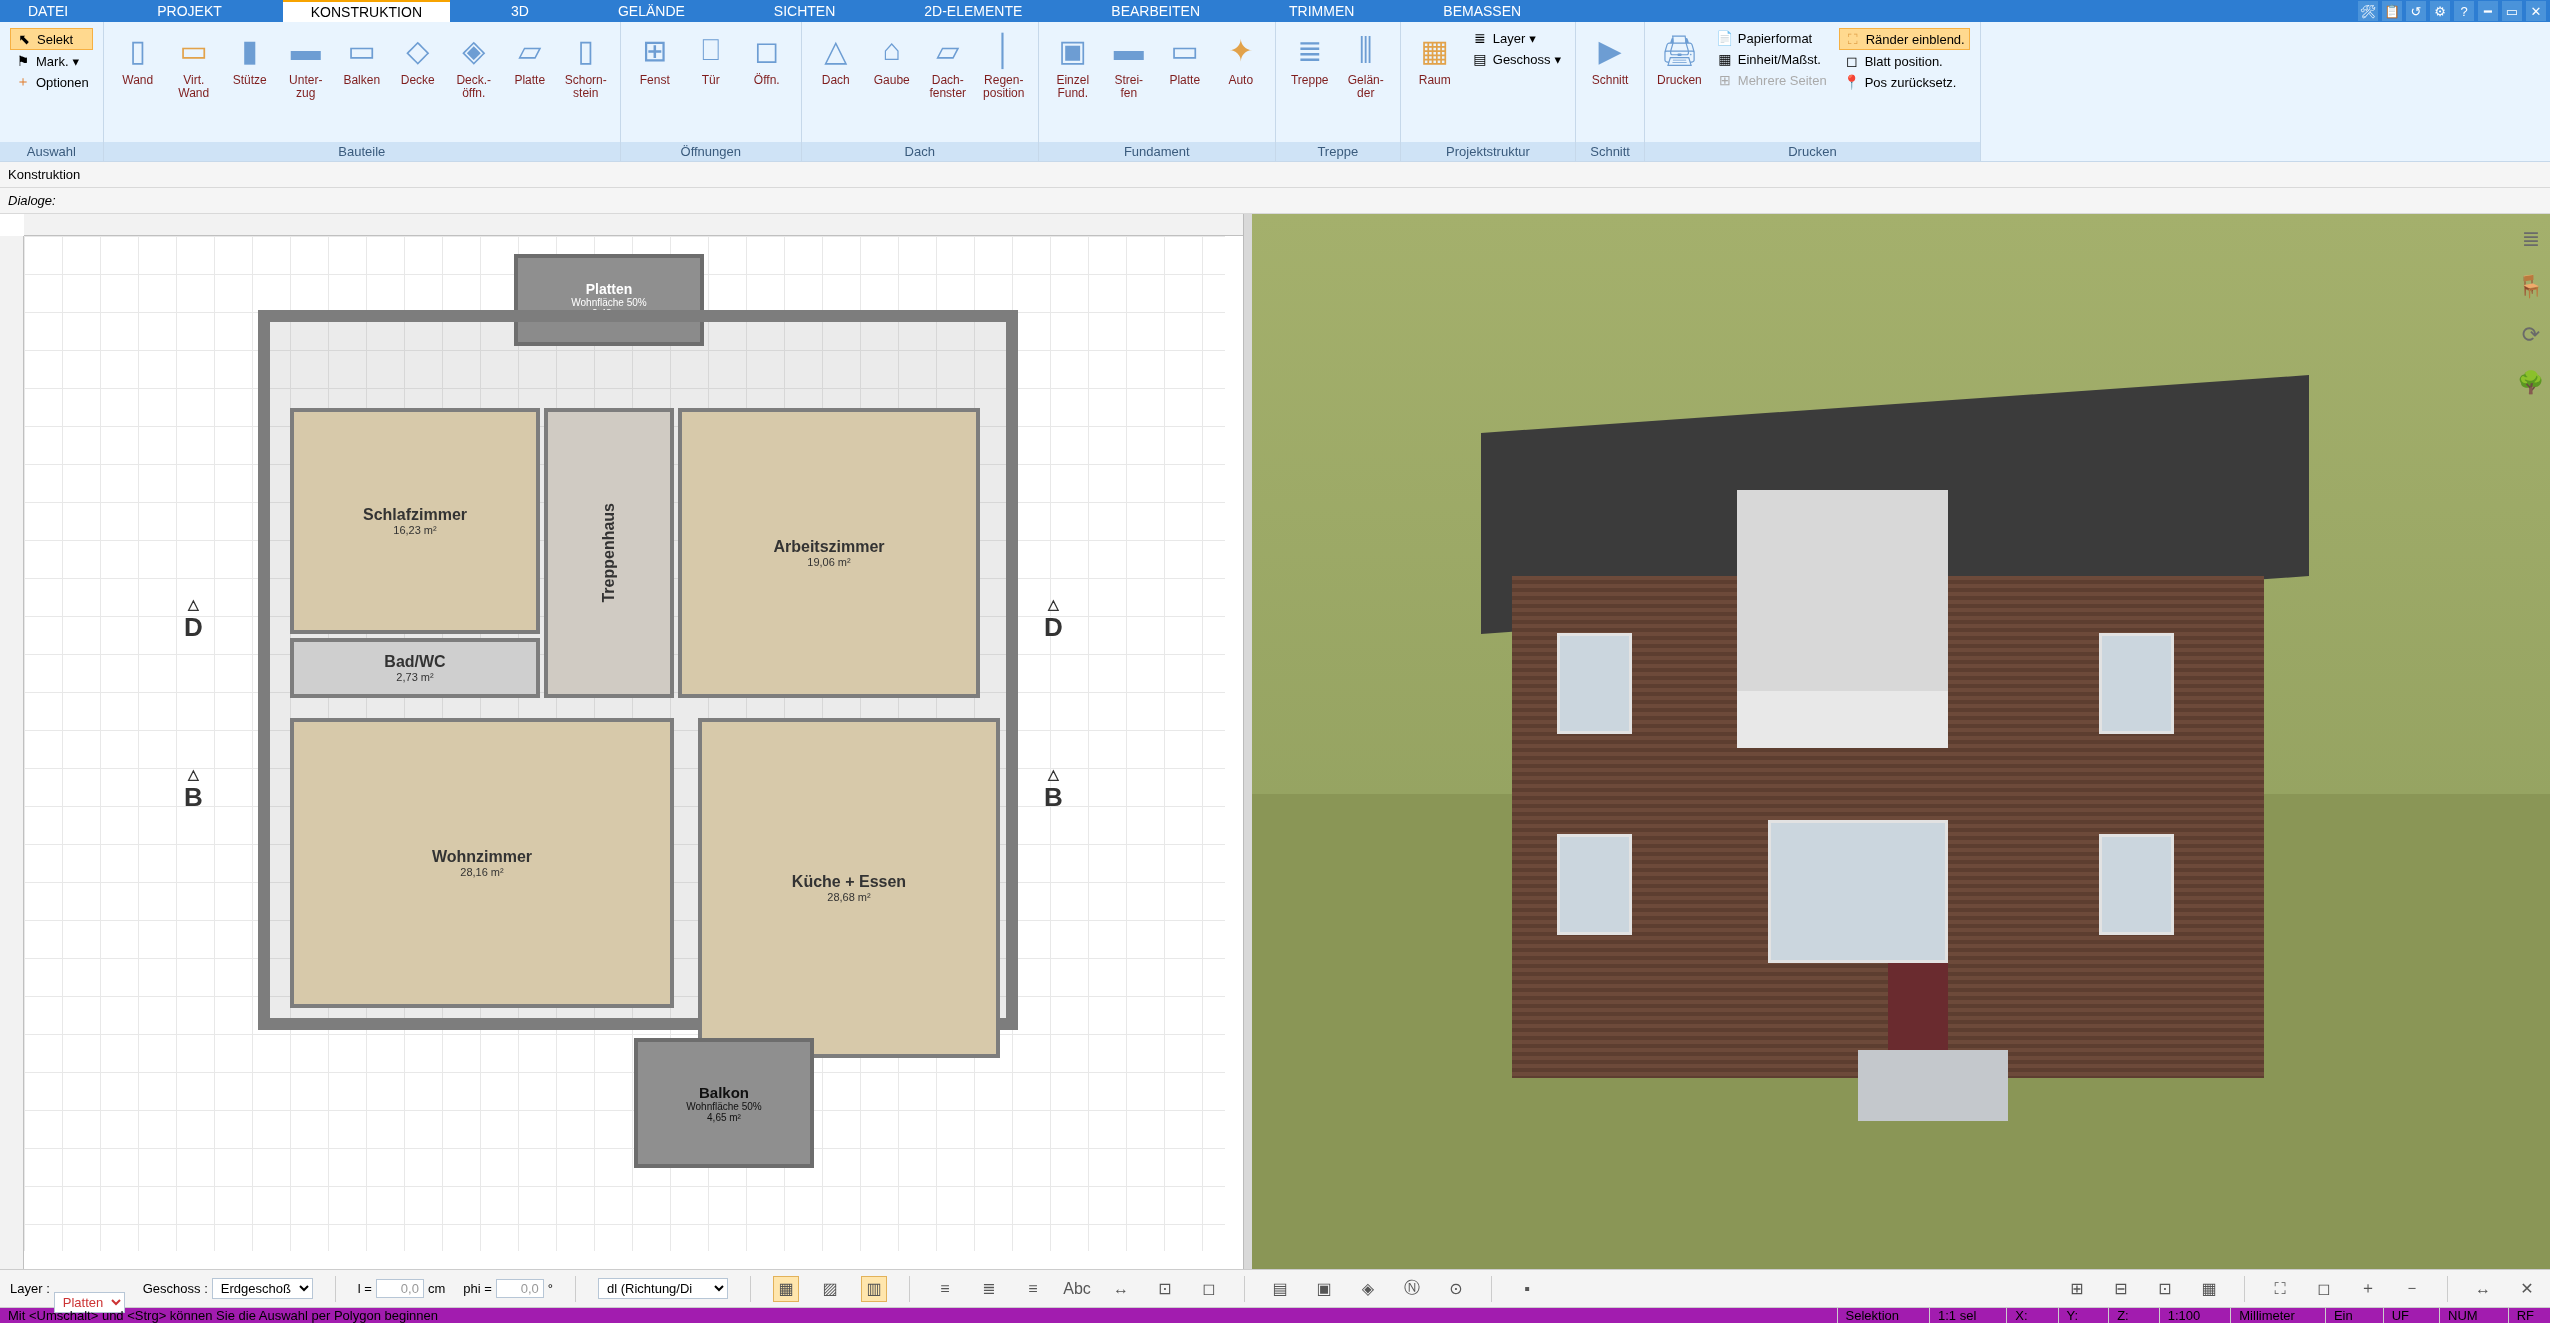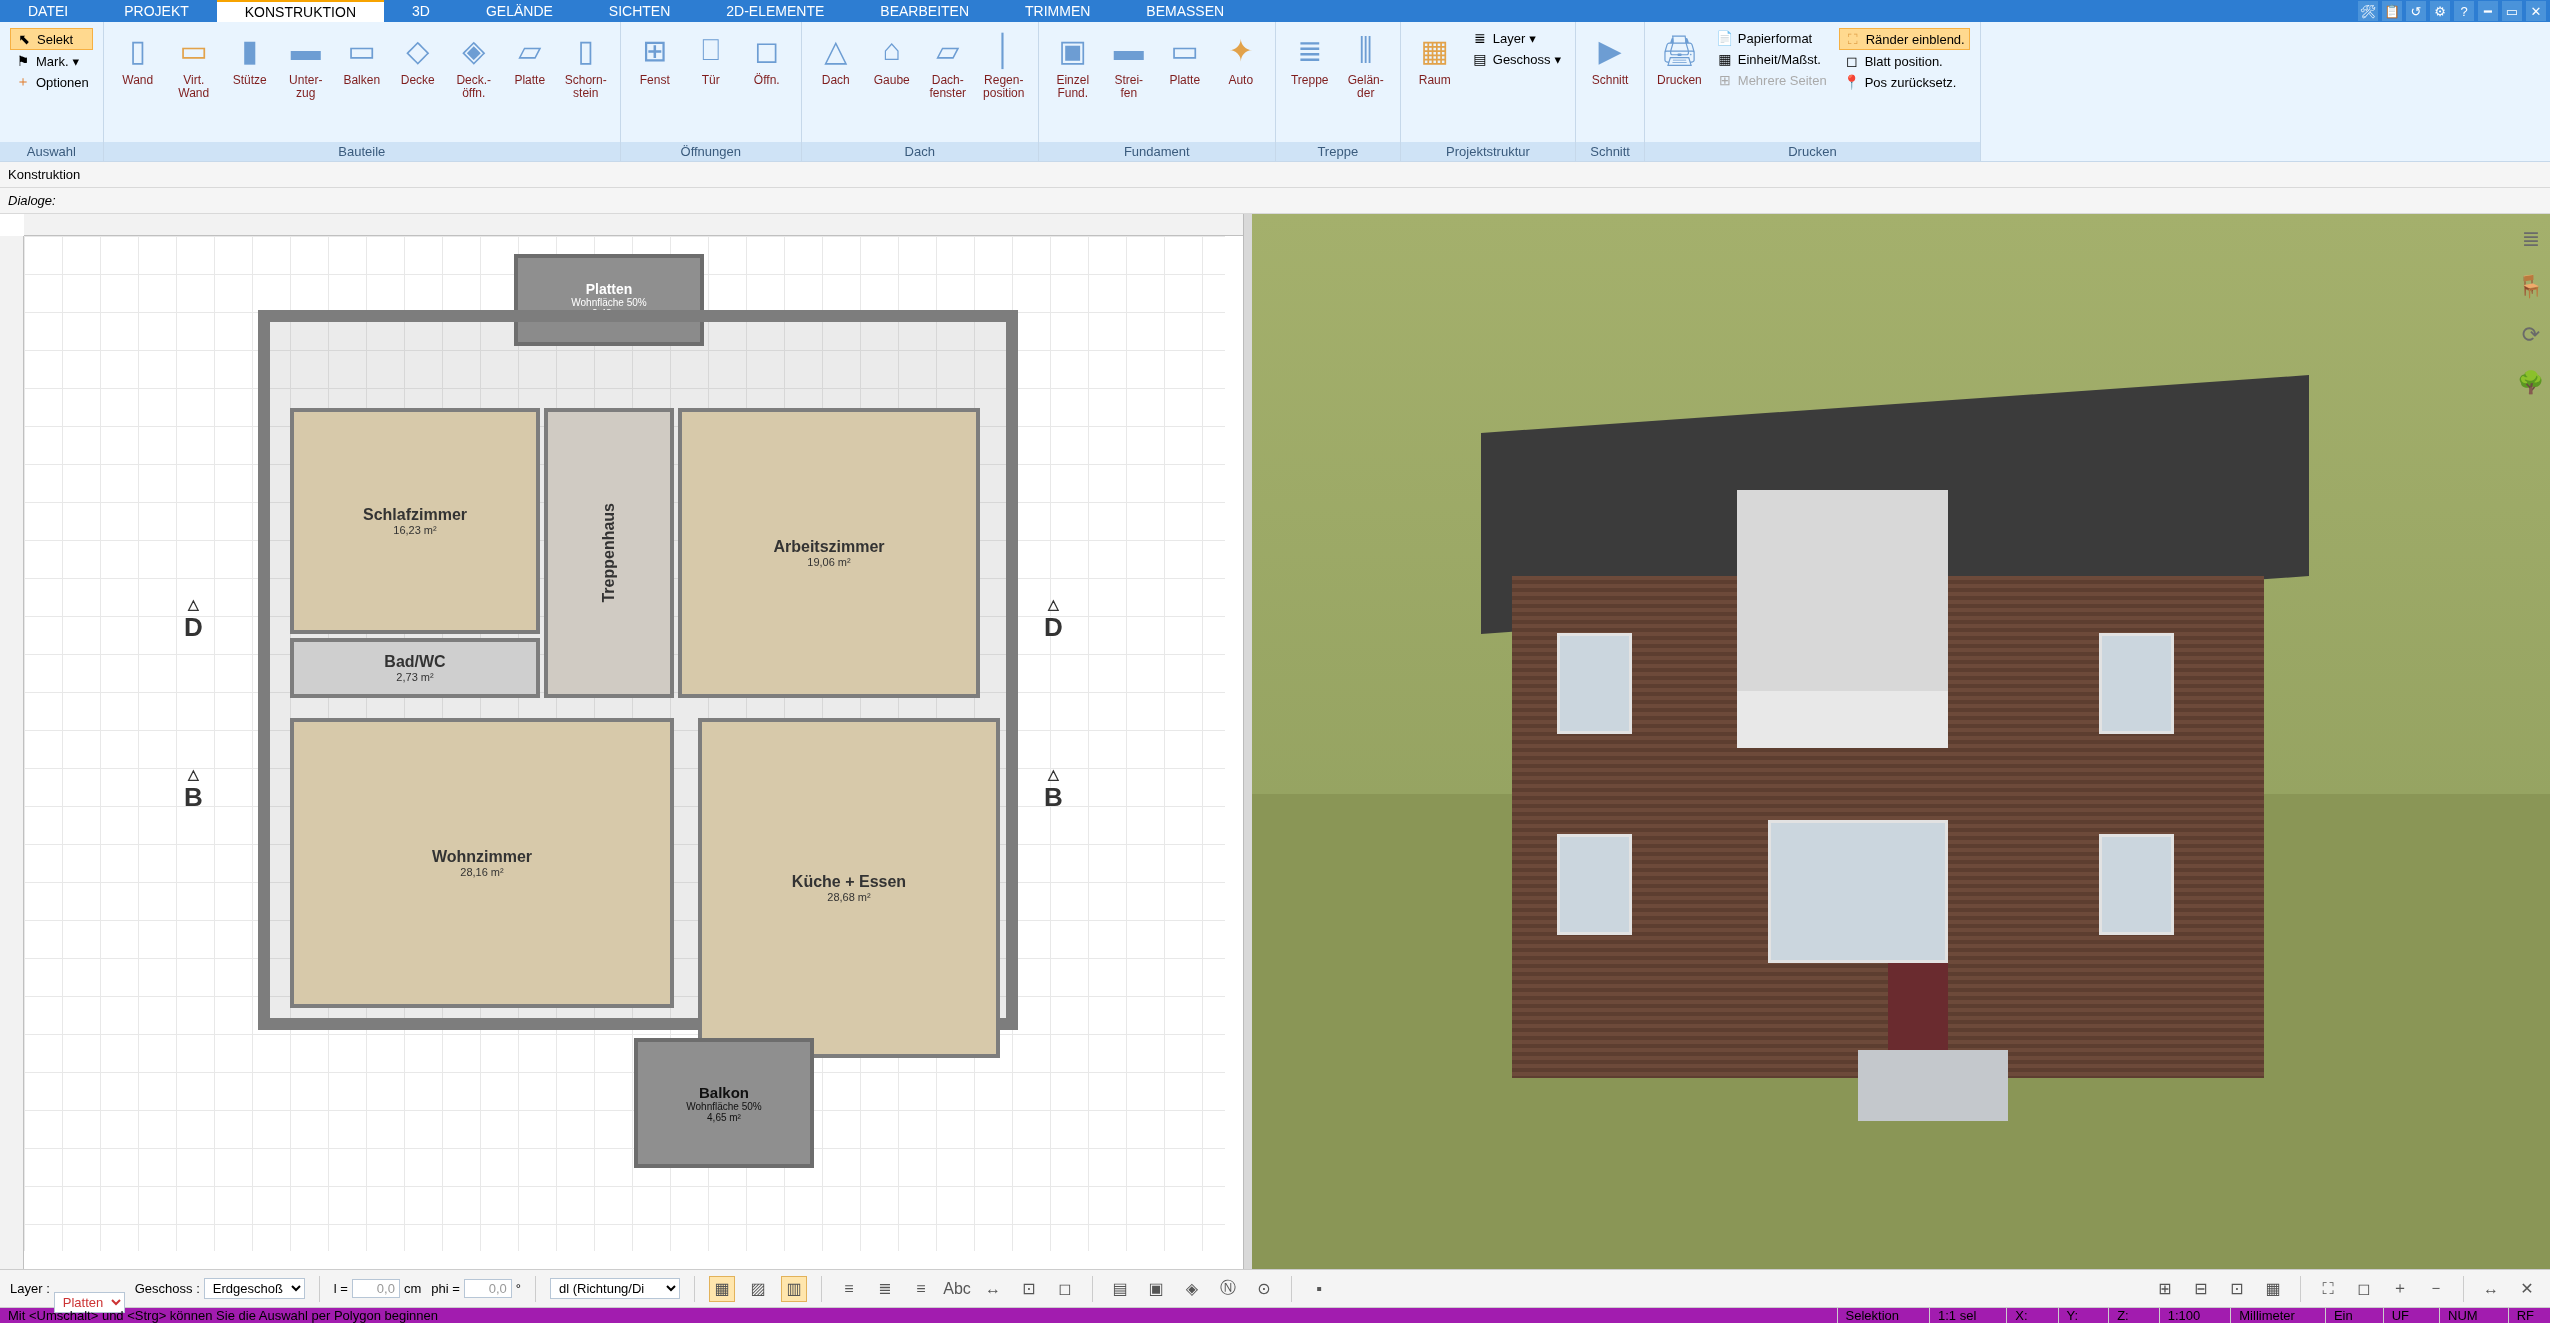--- a/index.html
+++ b/index.html
@@ -1,19 +1,19 @@
 <!DOCTYPE html>
 <html><head>
 <meta charset="utf-8">
 <style>
 * { box-sizing: border-box; margin: 0; padding: 0; font-family: "Segoe UI", Tahoma, sans-serif; }
 body { background: #fff; overflow: hidden; font-size: 11px; width: 2550px; height: 1331px; }
 
 
-.menubar { display: flex; background: #2d7dd2; height: 22px; color: #fff; align-items: stretch; }
+.menubar { display: flex; background: #2d7dd2; height: 22px; color: #fff; align-items: stretch; gap: 33px; }
 .menubar .tab { padding: 0 28px; display: flex; align-items: center; font-size: 14px; cursor: pointer; }
 .menubar .tab.active { background: #fff; color: #000; border-top: 2px solid #f7a300; }
 .menubar .spacer { flex: 1; }
 .menubar .rt-icons { display: flex; align-items: center; gap: 4px; padding-right: 4px; }
 .menubar .rt-icons span { width: 20px; height: 20px; display: inline-flex; align-items: center; justify-content: center; background: #4a93da; font-size: 13px; }
 
 
 .ribbon { display: flex; background: #e9f4fe; border-bottom: 1px solid #c6d8ea; height: 140px; }
 .ribbon-group { border-right: 1px solid #c6d8ea; display: flex; flex-direction: column; }
 .ribbon-group .body { flex: 1; display: flex; align-items: flex-start; padding: 4px 6px; }
@@ -69,21 +69,21 @@
 .house .balc { position:absolute; top:40%; left:30%; width:28%; height:8%; background:#e8e8e8; }
 .house .win { position:absolute; width:10%; height:14%; background:#cbd6de; border:3px solid #e2e2e2; }
 .house .door { position:absolute; bottom:6%; left:50%; width:8%; height:16%; background:#6a2b2f; }
 .house .stairs { position:absolute; bottom:0; left:46%; width:20%; height:10%; background:#c4c8cc; }
 
 
 .side-tools { position:absolute; right:4px; top:10px; display:flex; flex-direction:column; gap:18px; }
 .side-tools span { width:30px; height:30px; display:flex; align-items:center; justify-content:center; font-size:22px; color:#6a6a6a; cursor:pointer; }
 
 
-.bottombar { height: 38px; background: #f4f4f4; border-top: 1px solid #ccc; display: flex; align-items: center; padding: 0 10px; gap: 10px; font-size: 13px; }
+.bottombar { height: 38px; background: #f4f4f4; border-top: 1px solid #ccc; display: flex; align-items: center; padding: 0 10px; gap: 18px; font-size: 13px; }
 .bottombar .field { display:flex; align-items:center; gap:4px; }
 .bottombar select, .bottombar input { font-size:13px; padding:1px 4px; border:1px solid #b7c6d6; background:#fff; }
 .bottombar input.num { width: 48px; text-align:right; color:#999;}
 .bottombar .sep { width:1px; height:26px; background:#ccc; margin: 0 4px; }
 .bottombar .ibtn { width:26px; height:26px; display:inline-flex; align-items:center; justify-content:center; border:1px solid transparent; cursor:pointer; font-size:16px; color:#555; }
 .bottombar .ibtn.on { background:#ffe6ad; border-color:#e2b25a; }
 
 
 .statusbar { height: 16px; background: #a21caf; border-top: 1px solid #ccc; display:flex; align-items:flex-end; font-size:13px; padding: 0 8px; gap: 22px; }
 .statusbar .stretch { flex:1; }

